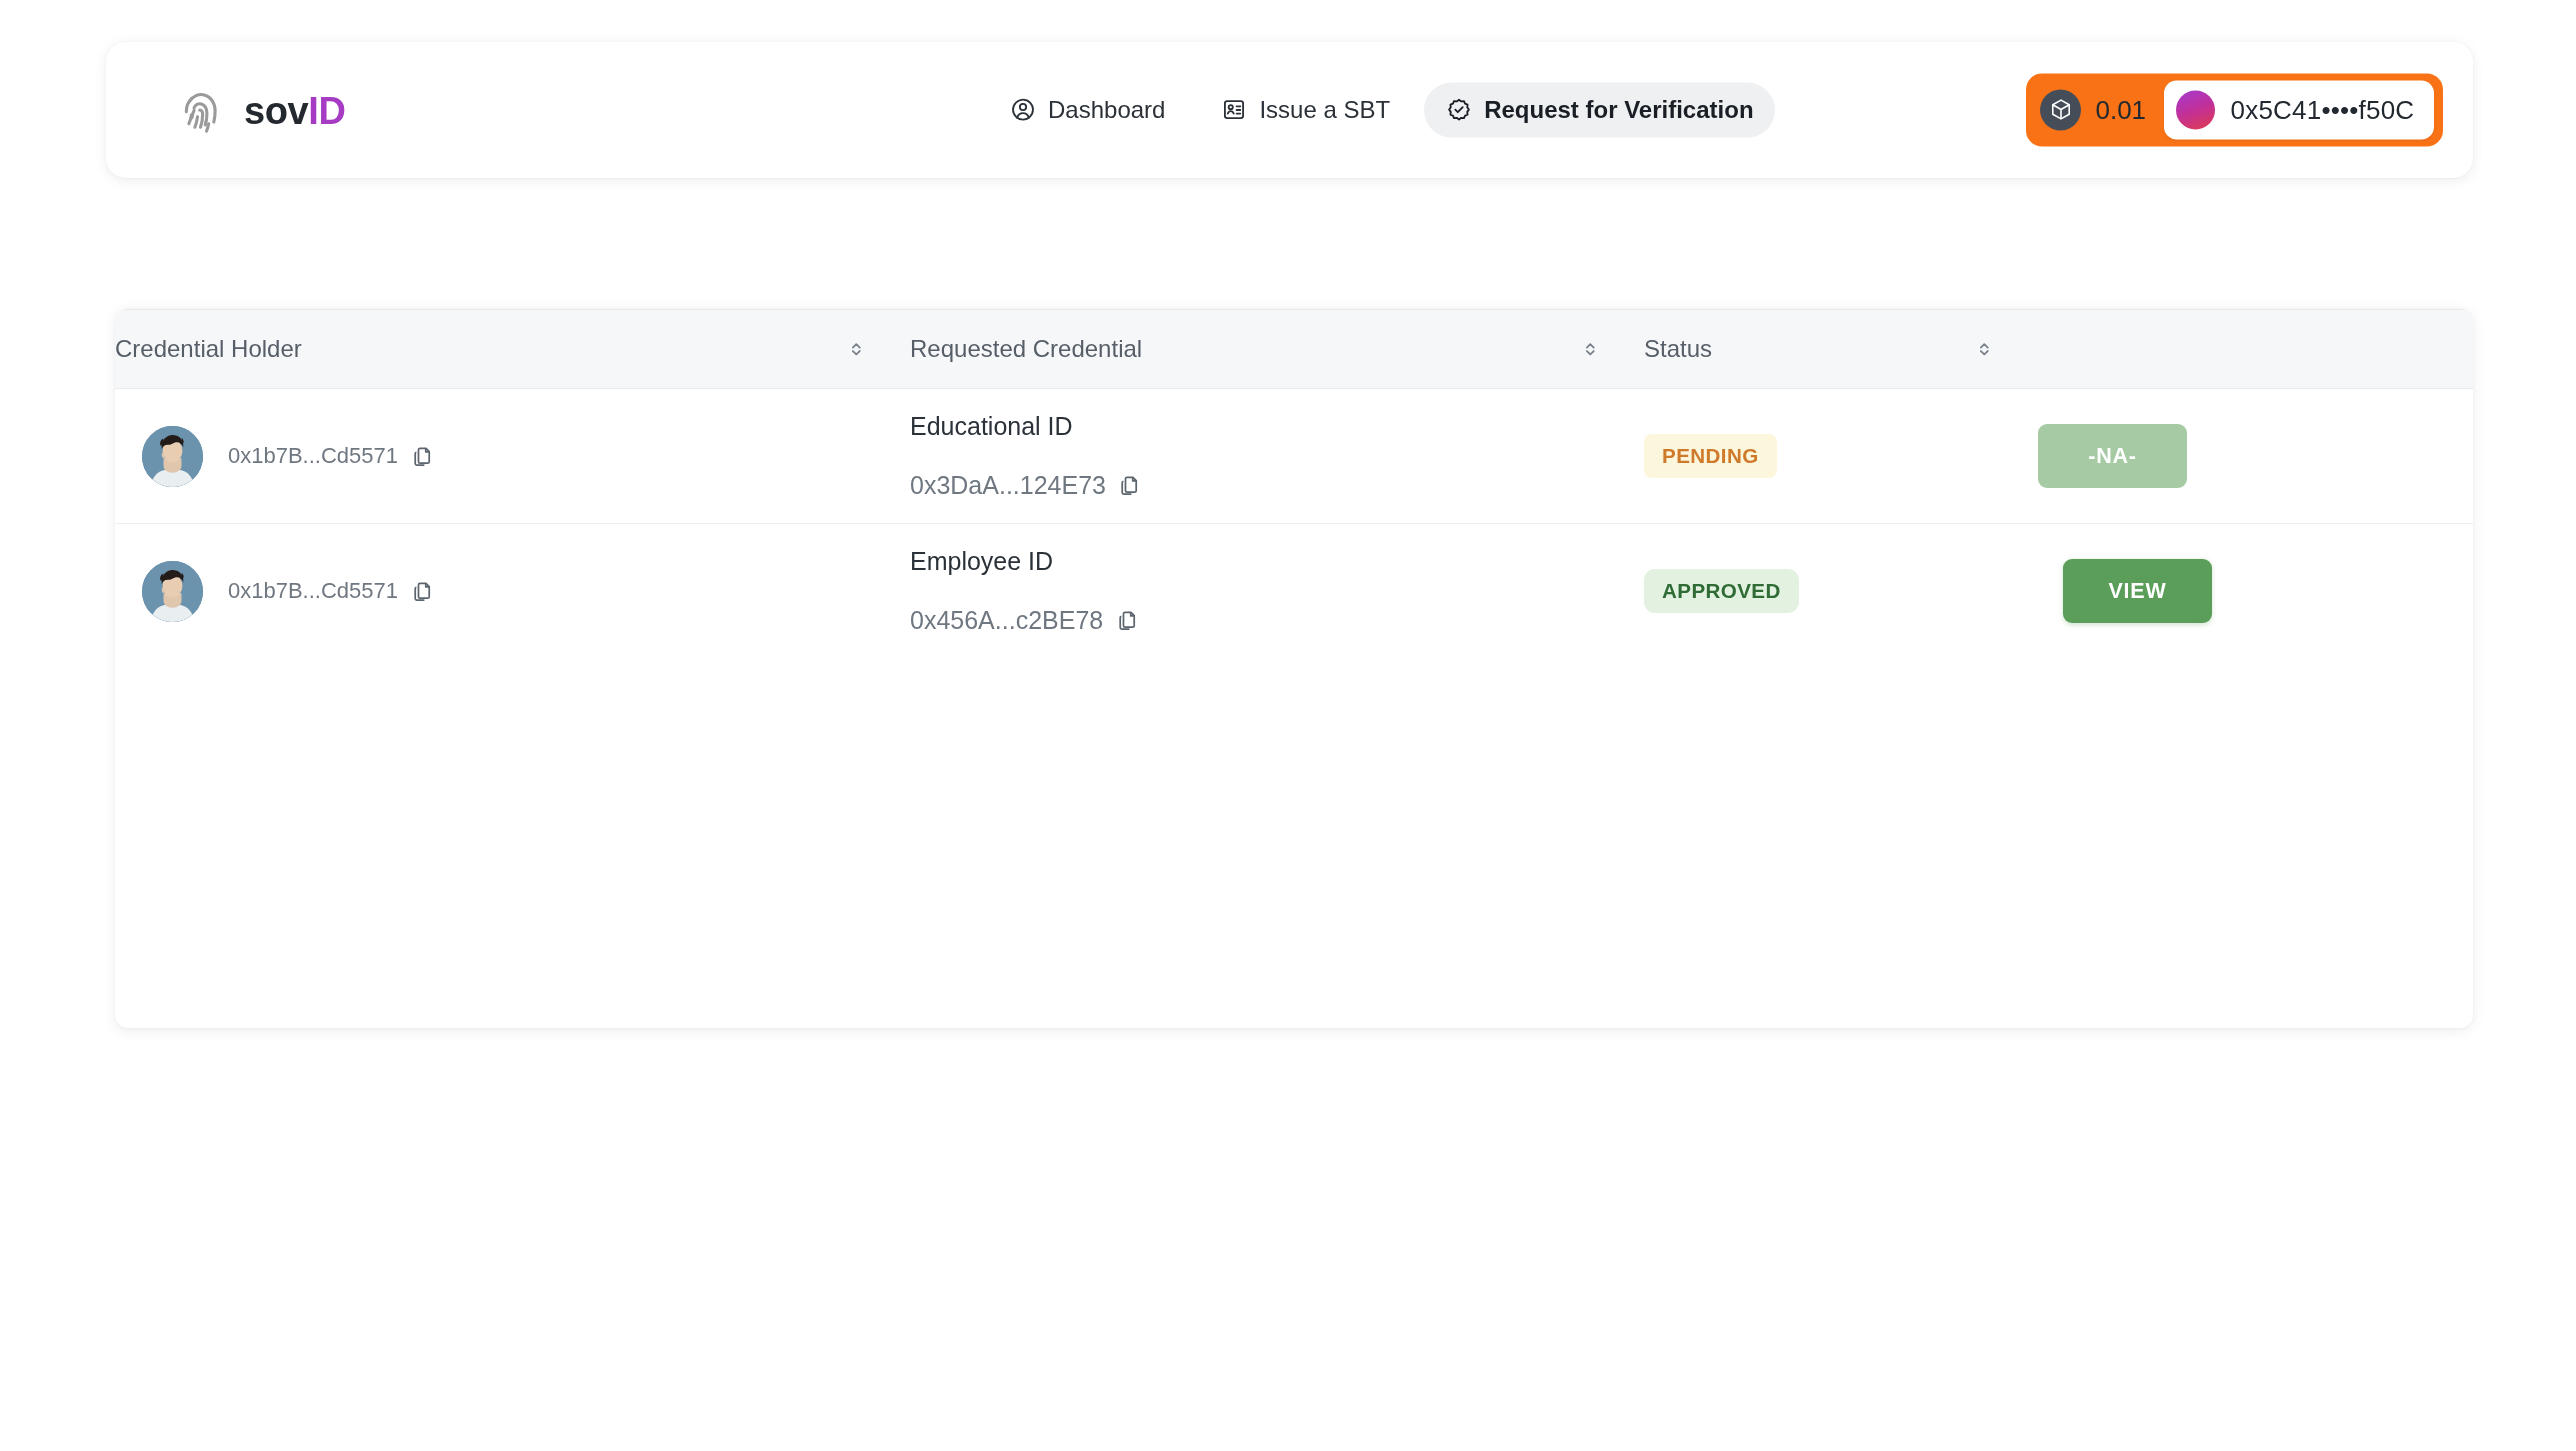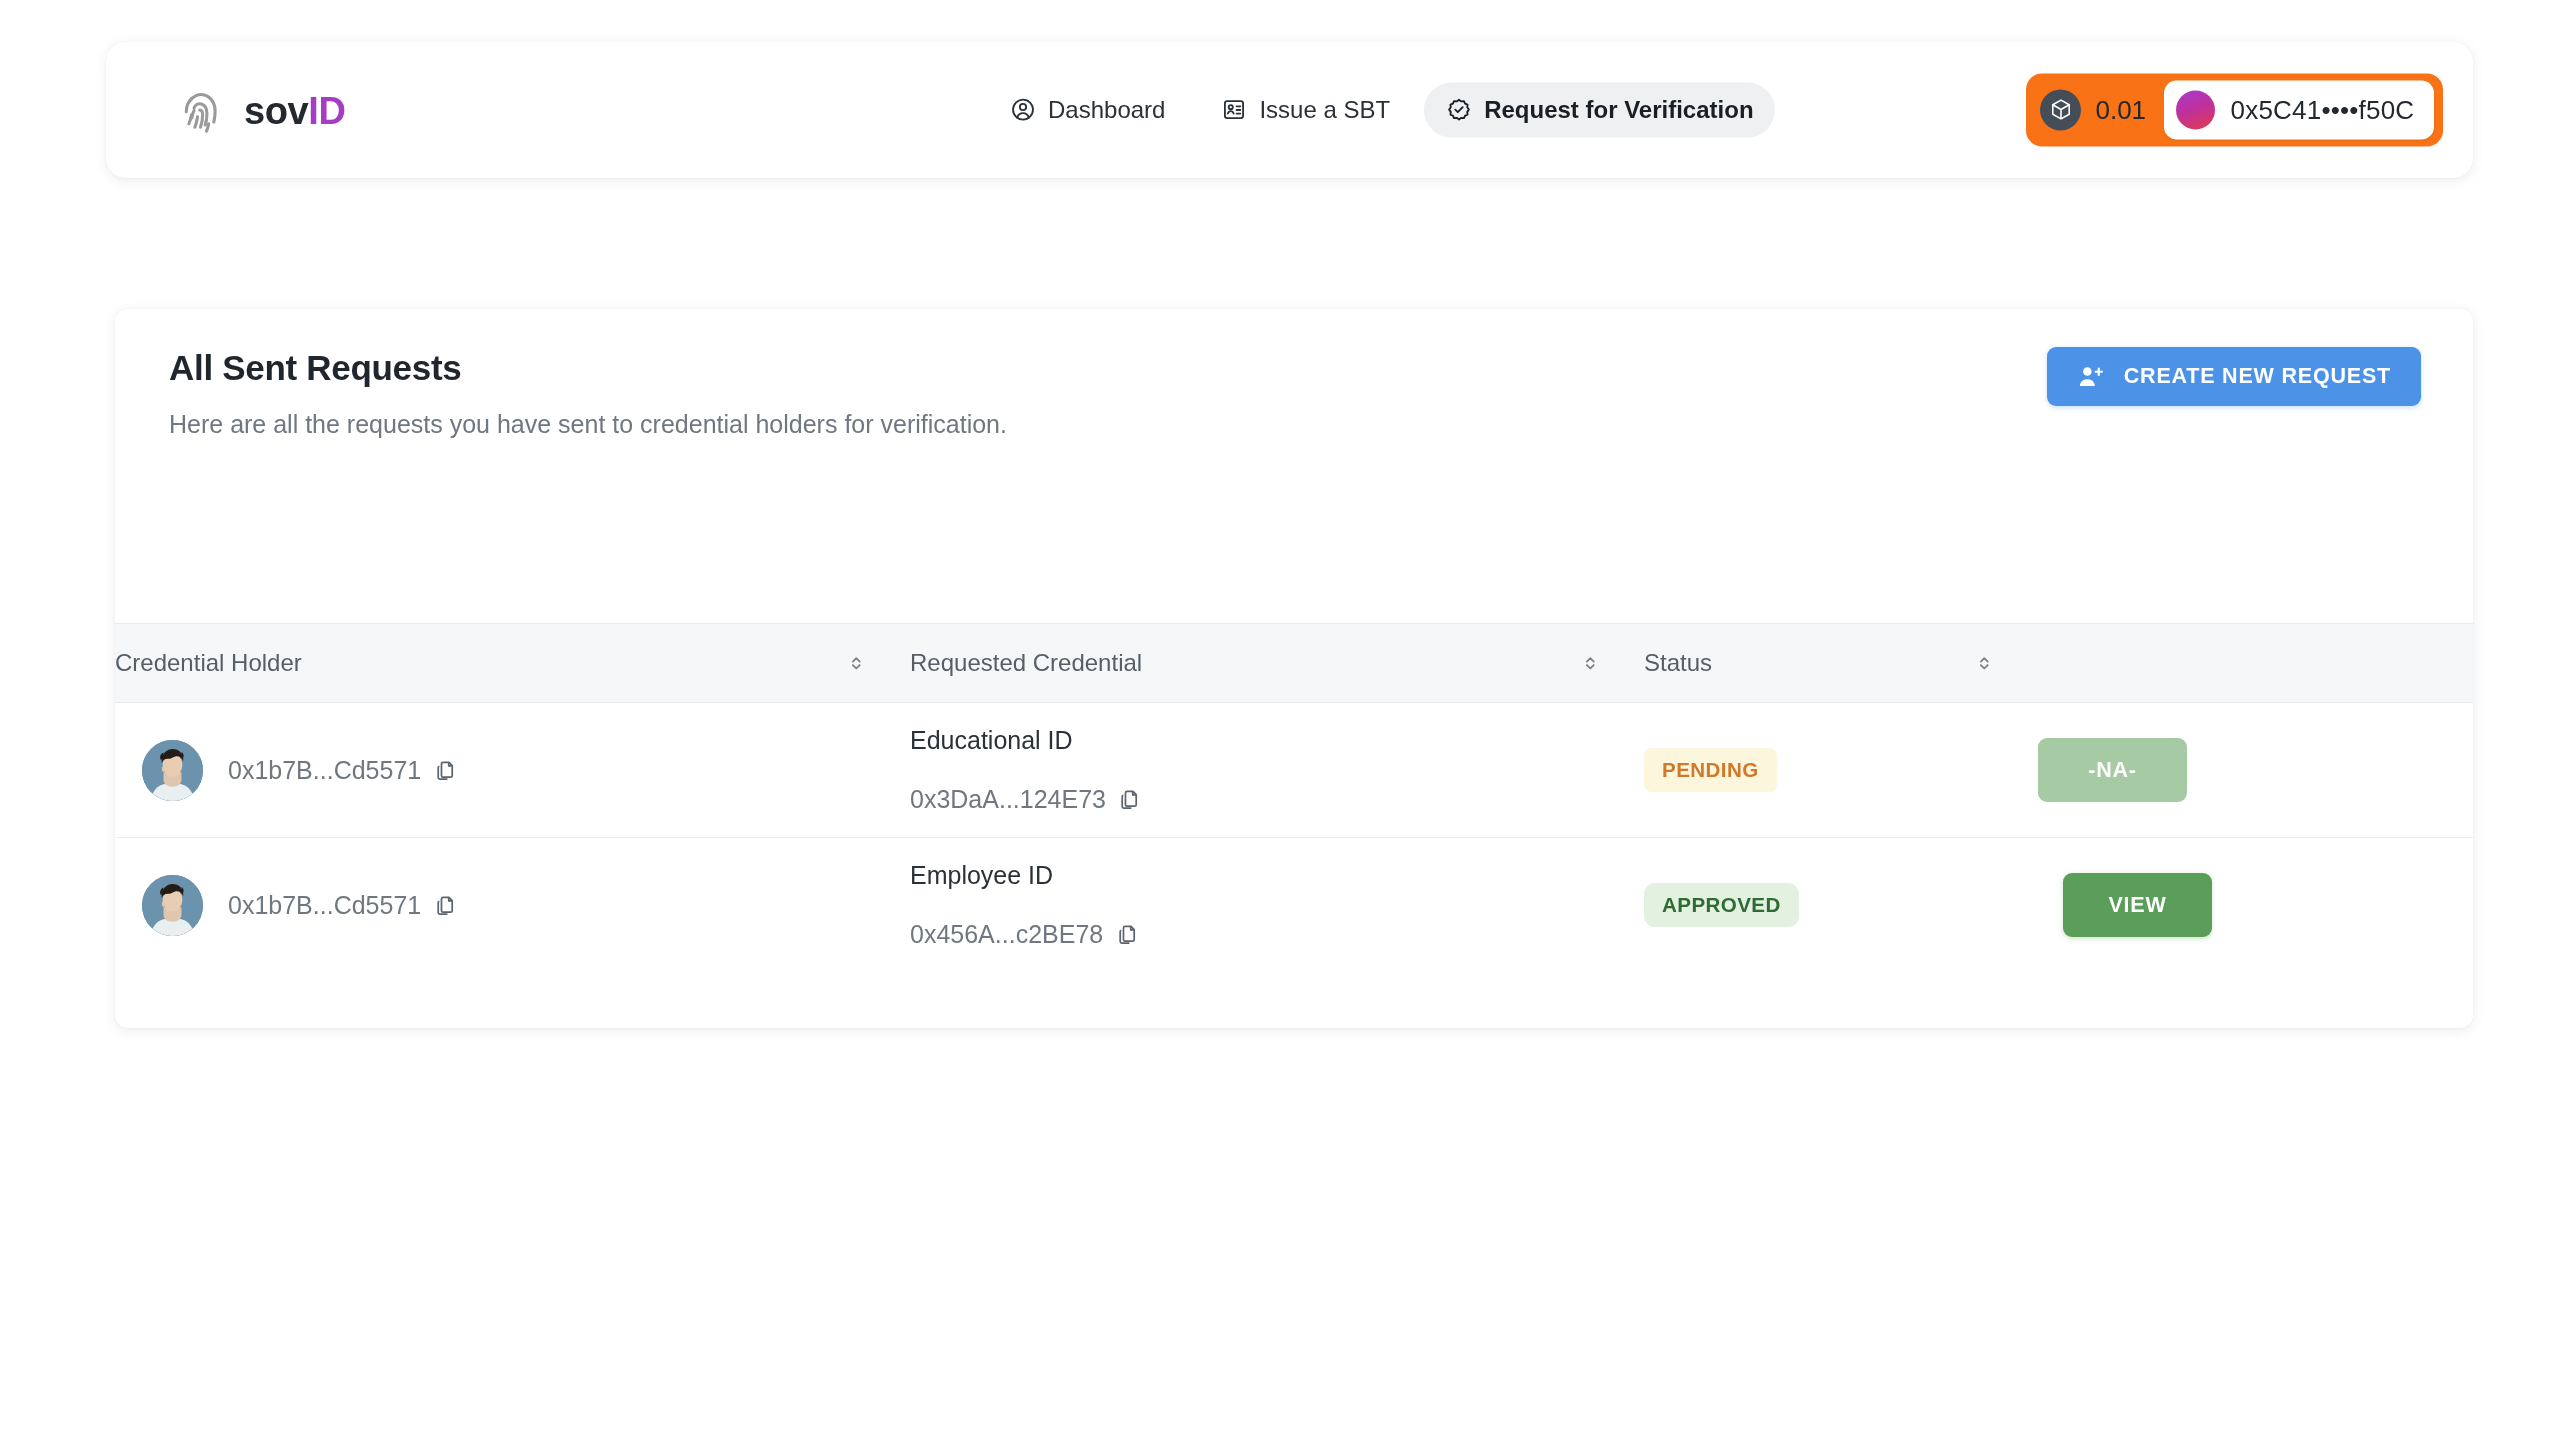--- a/index.html
+++ b/index.html
@@ -226,21 +226,21 @@
   .avatar {
     width: 61px; height: 61px; border-radius: 50%;
     flex: 0 0 auto;
     overflow: hidden;
     background: #5d88a6;
     position: relative;
   }
   .avatar svg { display: block; width: 100%; height: 100%; }
   .holder-addr {
     display: flex; align-items: center; gap: 12.5px;
-    font-size: 25px; color: #6f7780; white-space: nowrap;
+    font-size: 22px; color: #6f7780; white-space: nowrap;
   }
   .copy-icon { width: 23px; height: 23px; flex: 0 0 auto; cursor: pointer; }
 
   .cell-cred { padding: 23px 0; }
   .cred-name { font-size: 25px; color: #2b3138; }
   .cred-addr {
     margin-top: 30px;
     display: flex; align-items: center; gap: 12.5px;
     font-size: 25px; color: #6f7780; white-space: nowrap;
   }
@@ -341,33 +341,20 @@
     <div class="wallet-address-pill">
       <span class="wallet-avatar"></span>
       <span class="wallet-address">0x5C41••••f50C</span>
     </div>
   </div>
 
 </div>
 
 <div class="main-card">
 
-  <div class="card-head">
-    <div class="page-title">All Sent Requests</div>
-    <div class="page-subtitle">Here are all the requests you have sent to credential holders for verification.</div>
-
-    <button class="create-btn">
-      <svg viewBox="0 0 24 24" fill="#ffffff">
-        <circle cx="9.2" cy="7.6" r="3.8"></circle>
-        <path d="M2.6 20.4c0-3.6 2.9-6 6.6-6s6.6 2.4 6.6 6z"></path>
-        <path d="M18.4 4.2h1.9v2.6h2.6v1.9h-2.6v2.6h-1.9V8.7h-2.6V6.8h2.6z"></path>
-      </svg>
-      <span>CREATE NEW REQUEST</span>
-    </button>
-  </div>
 
 
   <table class="req-table">
     <thead>
       <tr>
         <th class="col-holder">
           <div class="th-inner">
             <span>Credential Holder</span>
             <svg class="sort-icon" viewBox="0 0 24 24" fill="none" stroke="#79818a" stroke-width="2.1" stroke-linecap="round" stroke-linejoin="round">
               <path d="M8 10l4-4 4 4"></path>

